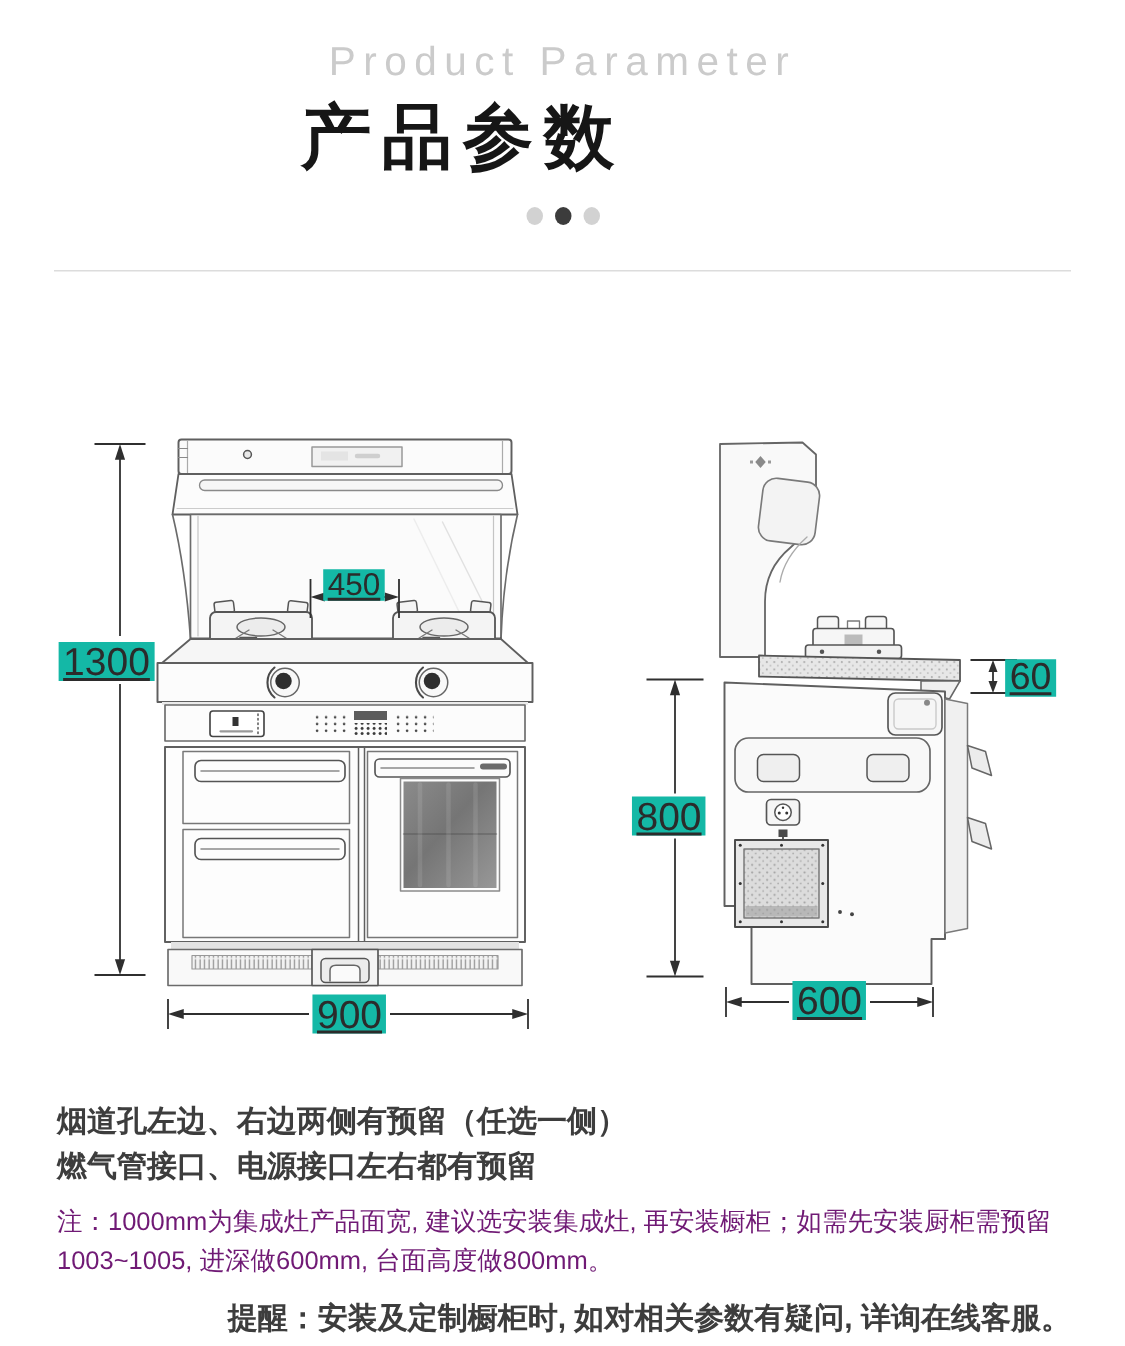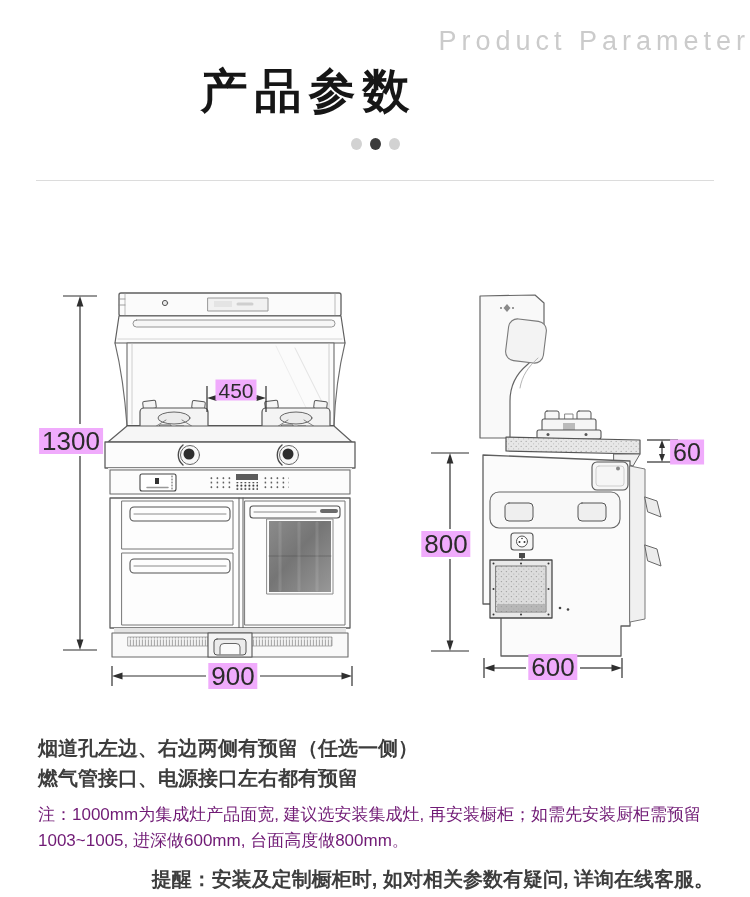--- a/index.html
+++ b/index.html
@@ -1,32 +1,32 @@
 <!DOCTYPE html>
 <html><head>
 <meta charset="utf-8">
 <style>
   html,body{margin:0;padding:0;background:#ffffff;}
   .page{position:relative;width:750px;height:897px;background:#ffffff;overflow:hidden;
         font-family:"Liberation Sans","DejaVu Sans",sans-serif;}
   
-  .subtitle{position:absolute;top:26px;left:0;width:750px;text-align:right;
+  .subtitle{position:absolute;top:26px;left:0;width:750px;text-align:center;
             font-size:27px;letter-spacing:5px;color:#cbcbcb;font-weight:400;}
   .title{position:absolute;top:60px;left:0;width:617px;text-align:center;
          font-size:47px;letter-spacing:7px;color:#161616;font-weight:700;}
   .dots{position:absolute;top:138px;left:0;width:750px;display:flex;justify-content:center;gap:8px;}
   .dot{width:11px;height:12px;border-radius:50%;background:#d2d2d2;display:inline-block;}
   .dot.active{background:#3c3c3c;}
   .divider{position:absolute;top:180px;left:36px;width:678px;height:1px;background:#dcdcdc;}
   .unit-label{position:absolute;top:203px;left:38px;font-size:19px;color:#1f1f1f;}
   
   .diagram{position:absolute;top:270px;left:0;width:750px;height:430px;}
   .diagram svg{position:absolute;top:0;left:0;}
-  .dim-label{position:absolute;transform:translate(-50%,-50%);background:#f0abfc;
-             padding:0 3px;color:#2b2b2b;font-size:26px;line-height:1;white-space:nowrap;}
+  .dim-label{position:absolute;transform:translate(-50%,-50%);background:#14b8a6;
+             padding:0 3px;color:#2b2b2b;font-size:26px;line-height:1;white-space:nowrap;text-decoration:underline;}
   .dim-label.small{font-size:21px;}
   .dim-label.mid{font-size:25px;}
   
   .notes{position:absolute;top:733px;left:38px;width:676px;}
   .note-strong{font-size:20px;line-height:30px;font-weight:700;color:#3d3d3d;margin:0;}
   .note-gray{font-size:17px;line-height:26px;color:#701a75;margin:9px 0 0 0;}
   .note-remind{font-size:20px;line-height:28px;font-weight:700;color:#3d3d3d;margin:11px 0 0 0;text-align:right;}
 </style>
 </head>
 <body>

